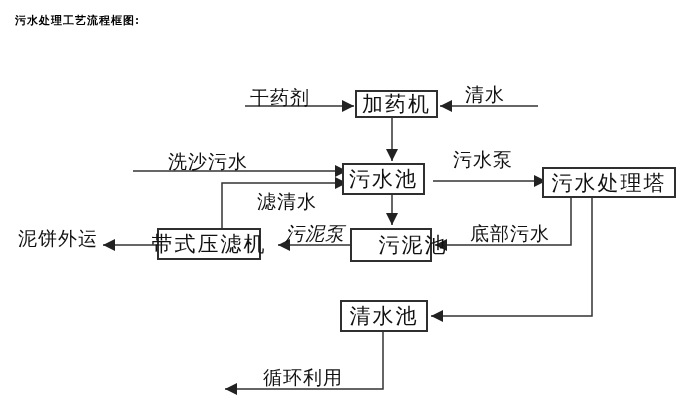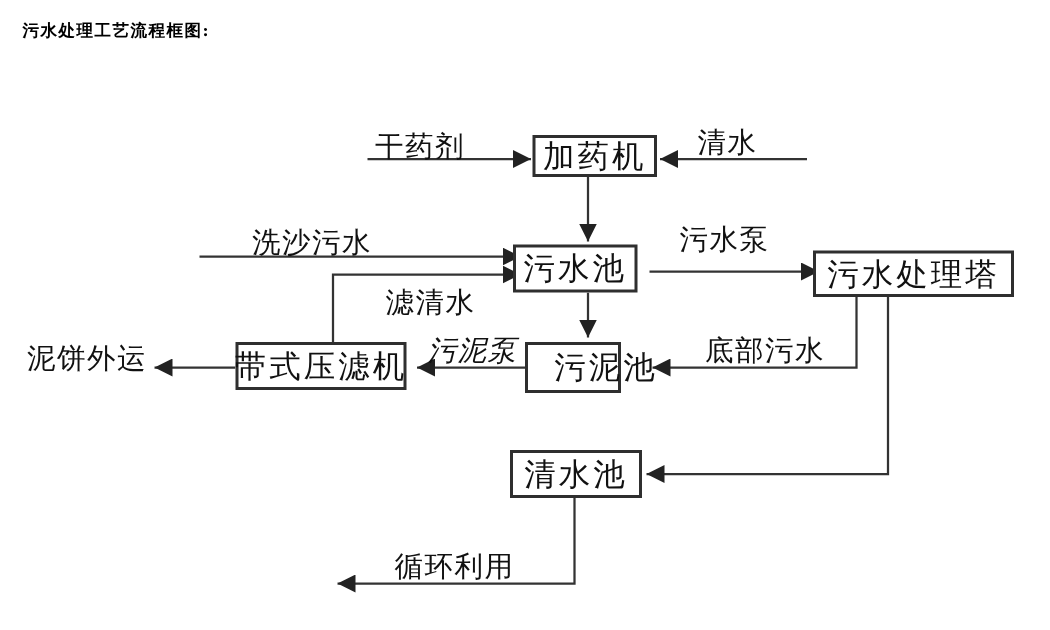--- a/index.html
+++ b/index.html
@@ -30,22 +30,22 @@
     position:absolute;
     font-size:19px;letter-spacing:1px;color:#111;
     white-space:nowrap;
   }
   svg.wires{position:absolute;left:0;top:0;}
   .wire{stroke:#333;stroke-width:1.5;fill:none;}
   
   #box-dosing{left:355px;top:90px;width:83px;height:28px;}
   #box-sewage{left:342px;top:163px;width:83px;height:32px;}
   #box-tower{left:542px;top:167px;width:134px;height:31px;text-align:center;}
-  #box-press{left:157px;top:228px;width:114px;height:32px;}
-  #box-sludge{left:350px;top:228px;width:64px;height:34px;padding-left:44px;}
+  #box-press{left:157px;top:228px;width:104px;height:32px;}
+  #box-sludge{left:350px;top:228px;width:82px;height:34px;padding-left:44px;}
   #box-clean{left:340px;top:300px;width:88px;height:32px;}
   
   #lbl-dry{left:250px;top:85px;}
   #lbl-cleanin{left:450px;top:82px;margin-left:15px;}
   #lbl-sand{left:168px;top:149px;}
   #lbl-spump{left:453px;top:147px;}
   #lbl-filtered{left:257px;top:189px;}
   #lbl-sludgepump{left:285px;top:221px;font-style:italic;}
   #lbl-bottom{left:470px;top:221px;}
   #lbl-mudcake{left:18px;top:226px;}

